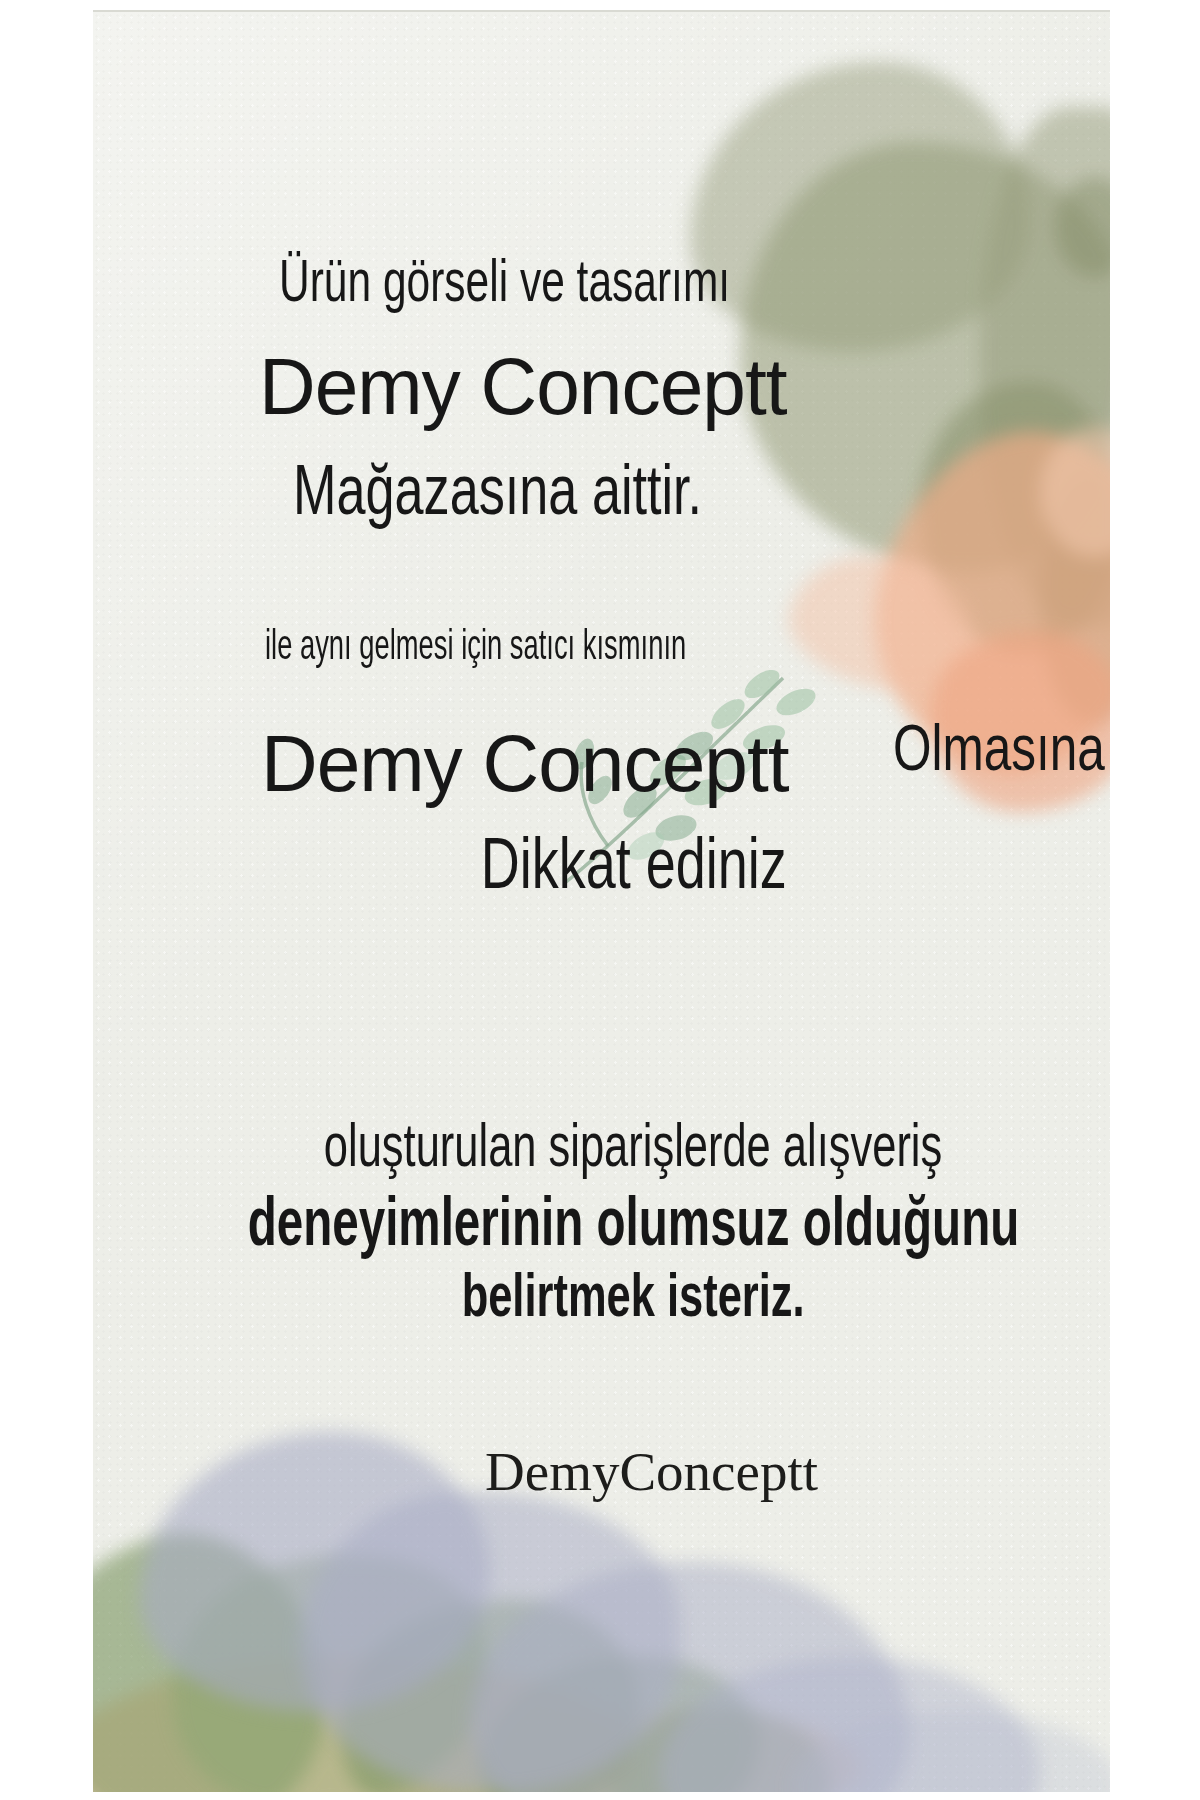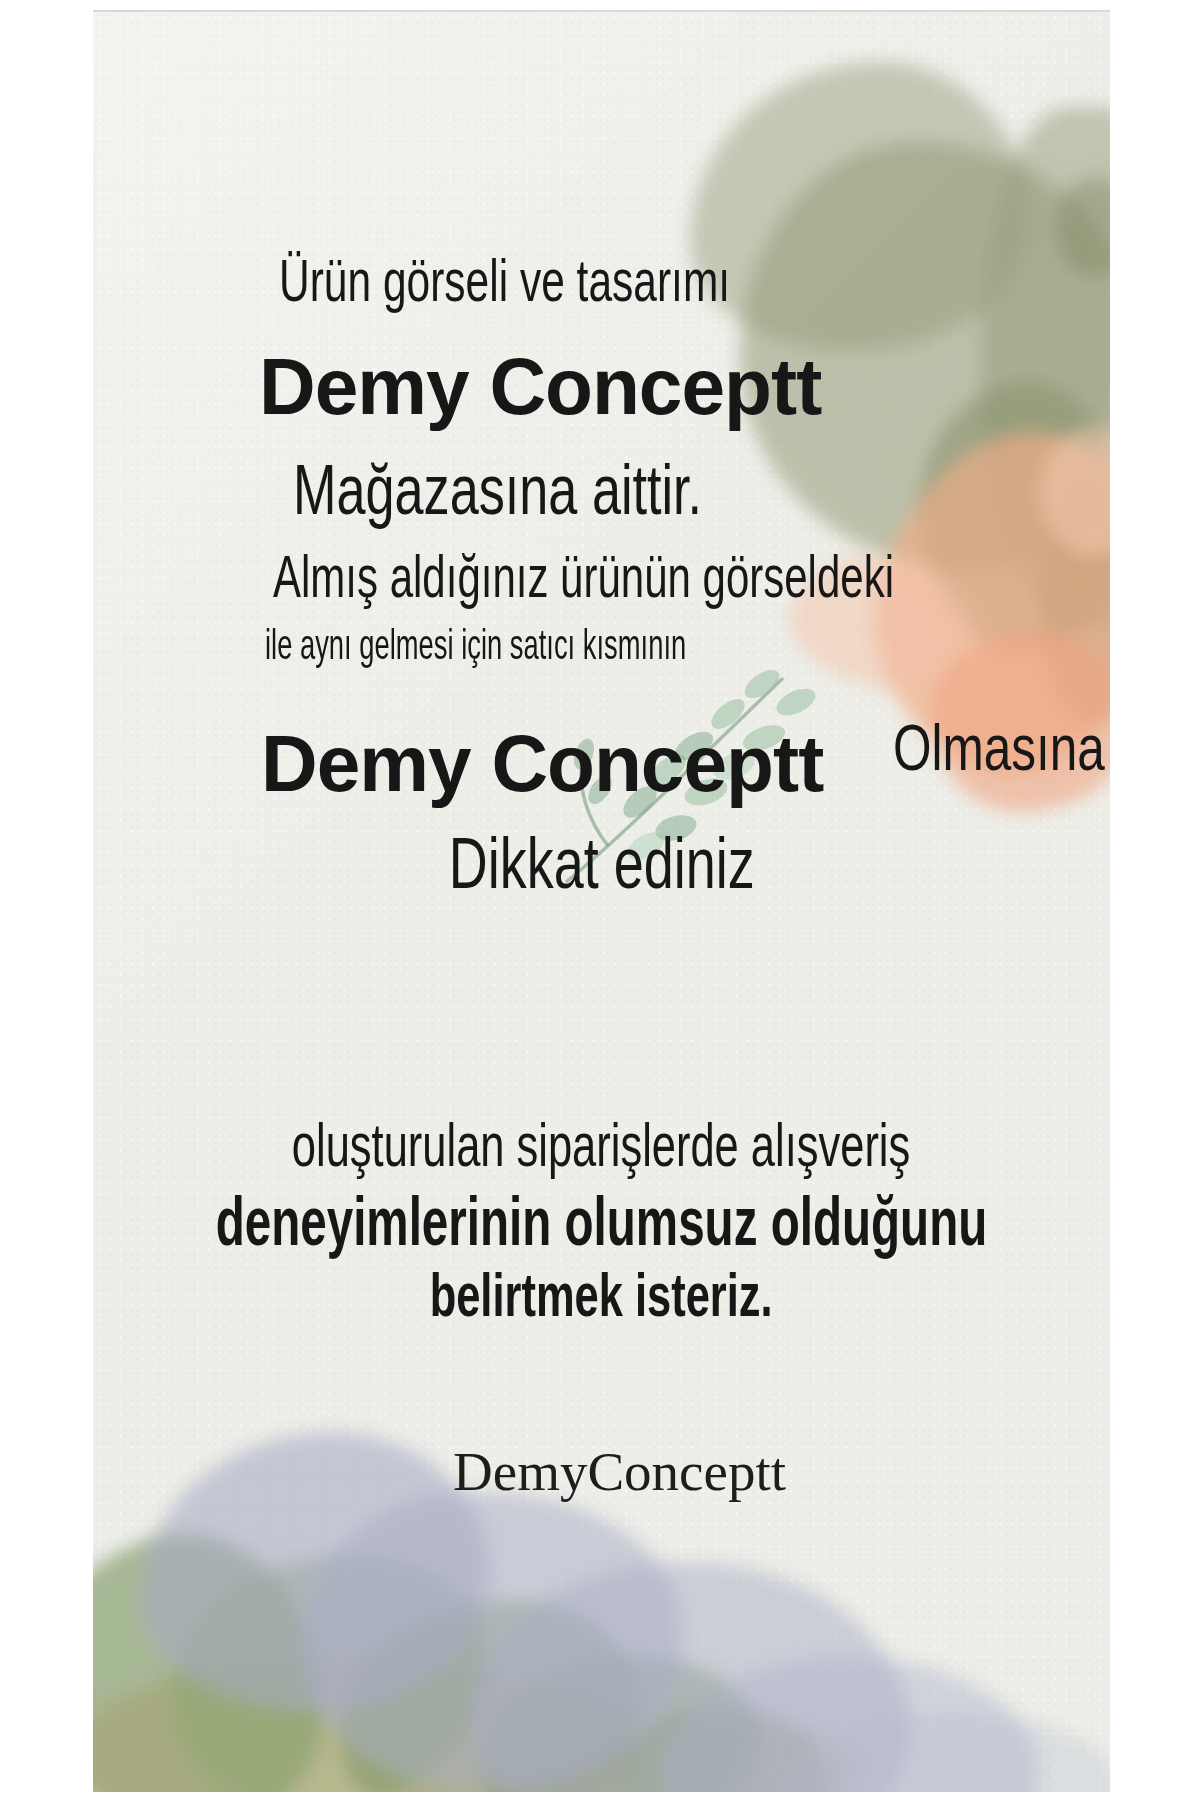--- a/index.html
+++ b/index.html
@@ -50,23 +50,23 @@
   .b-a{left:47px;top:1420px;width:350px;height:280px;background:rgba(167,171,196,.58);border-radius:55% 45% 50% 50%/60% 50% 50% 40%;}
   .b-b{left:207px;top:1480px;width:380px;height:300px;background:rgba(171,175,199,.55);border-radius:45% 55% 50% 50%/55% 45% 50% 50%;}
   .b-c{left:377px;top:1550px;width:440px;height:310px;background:rgba(169,173,197,.5);border-radius:50% 50% 45% 55%/50% 55% 45% 50%;}
   .b-d{left:567px;top:1645px;width:380px;height:230px;background:rgba(174,178,201,.45);border-radius:50%;}
   .b-e{left:697px;top:1700px;width:330px;height:150px;background:rgba(180,184,206,.3);border-radius:50%;}
   
   .leaf-sprig{position:absolute;left:455px;top:638px;width:300px;height:240px;opacity:.85;}
   
   .line{position:absolute;color:var(--ink,#171717);white-space:nowrap;line-height:1;}
   .cond span{display:inline-block;transform:scale(var(--sx,.8),var(--sy,1.17));transform-origin:top left;letter-spacing:0;}
-  .center{left:0;width:100%;text-align:center;}
+  .center{left:0;width:100%;text-align:center;padding-left:32px;}
   .center span{transform-origin:top center;}
-  .bold-brand{font-weight:700;letter-spacing:-1px;}
+  .bold-brand{font-weight:400;letter-spacing:-1px;}
   .t-intro{left:186px;top:240px;font-size:50px;--sx:.85;}
   .t-brand1{left:166px;top:335px;font-size:80px;}
   .t-brand1 span{transform:scale(.98,1);transform-origin:top left;display:inline-block;}
   .t-own{left:200px;top:444px;font-size:60px;--sx:.87;}
   .t-not1{left:180px;top:536px;font-size:50px;--sx:.84;}
   .t-not2{left:172px;top:612px;font-size:36px;--sx:.76;}
   .t-brand2{left:168px;top:712px;font-size:80px;}
   .t-brand2 span{transform:scale(.98,1);transform-origin:top left;display:inline-block;}
   .t-olm{left:800px;top:704px;font-size:55px;text-align:center;--sx:.9;}
   .t-dikkat{top:815px;font-size:62px;--sx:.87;}
@@ -140,21 +140,20 @@
       </g>
       <g fill="rgba(160,200,170,.45)">
         <ellipse cx="186" cy="116" rx="22" ry="12" transform="rotate(-22 186 116)"></ellipse>
         <ellipse cx="98" cy="196" rx="20" ry="11" transform="rotate(-30 98 196)"></ellipse>
       </g>
     </svg>
 
     <div class="line cond t-intro"><span>Ürün görseli ve tasarımı</span></div>
     <div class="line bold-brand t-brand1"><span>Demy Conceptt</span></div>
     <div class="line cond t-own"><span>Mağazasına aittir.</span></div>
-    <div class="line cond t-not1"><span>Almış aldığınız ürünün görseldeki</span></div>
     <div class="line cond t-not2"><span>ile aynı gelmesi için satıcı kısmının</span></div>
     <div class="line bold-brand t-brand2"><span>Demy Conceptt</span></div>
     <div class="line cond t-olm"><span>Olmasına</span></div>
     <div class="line cond center t-dikkat"><span>Dikkat ediniz</span></div>
 
     <div class="line cond center t-para3"><span>oluşturulan siparişlerde alışveriş</span></div>
     <div class="line cond center t-para4"><span>deneyimlerinin olumsuz olduğunu</span></div>
     <div class="line cond center t-para5"><span>belirtmek isteriz.</span></div>
 
     <div class="line center t-sign"><span>DemyConceptt</span></div>

